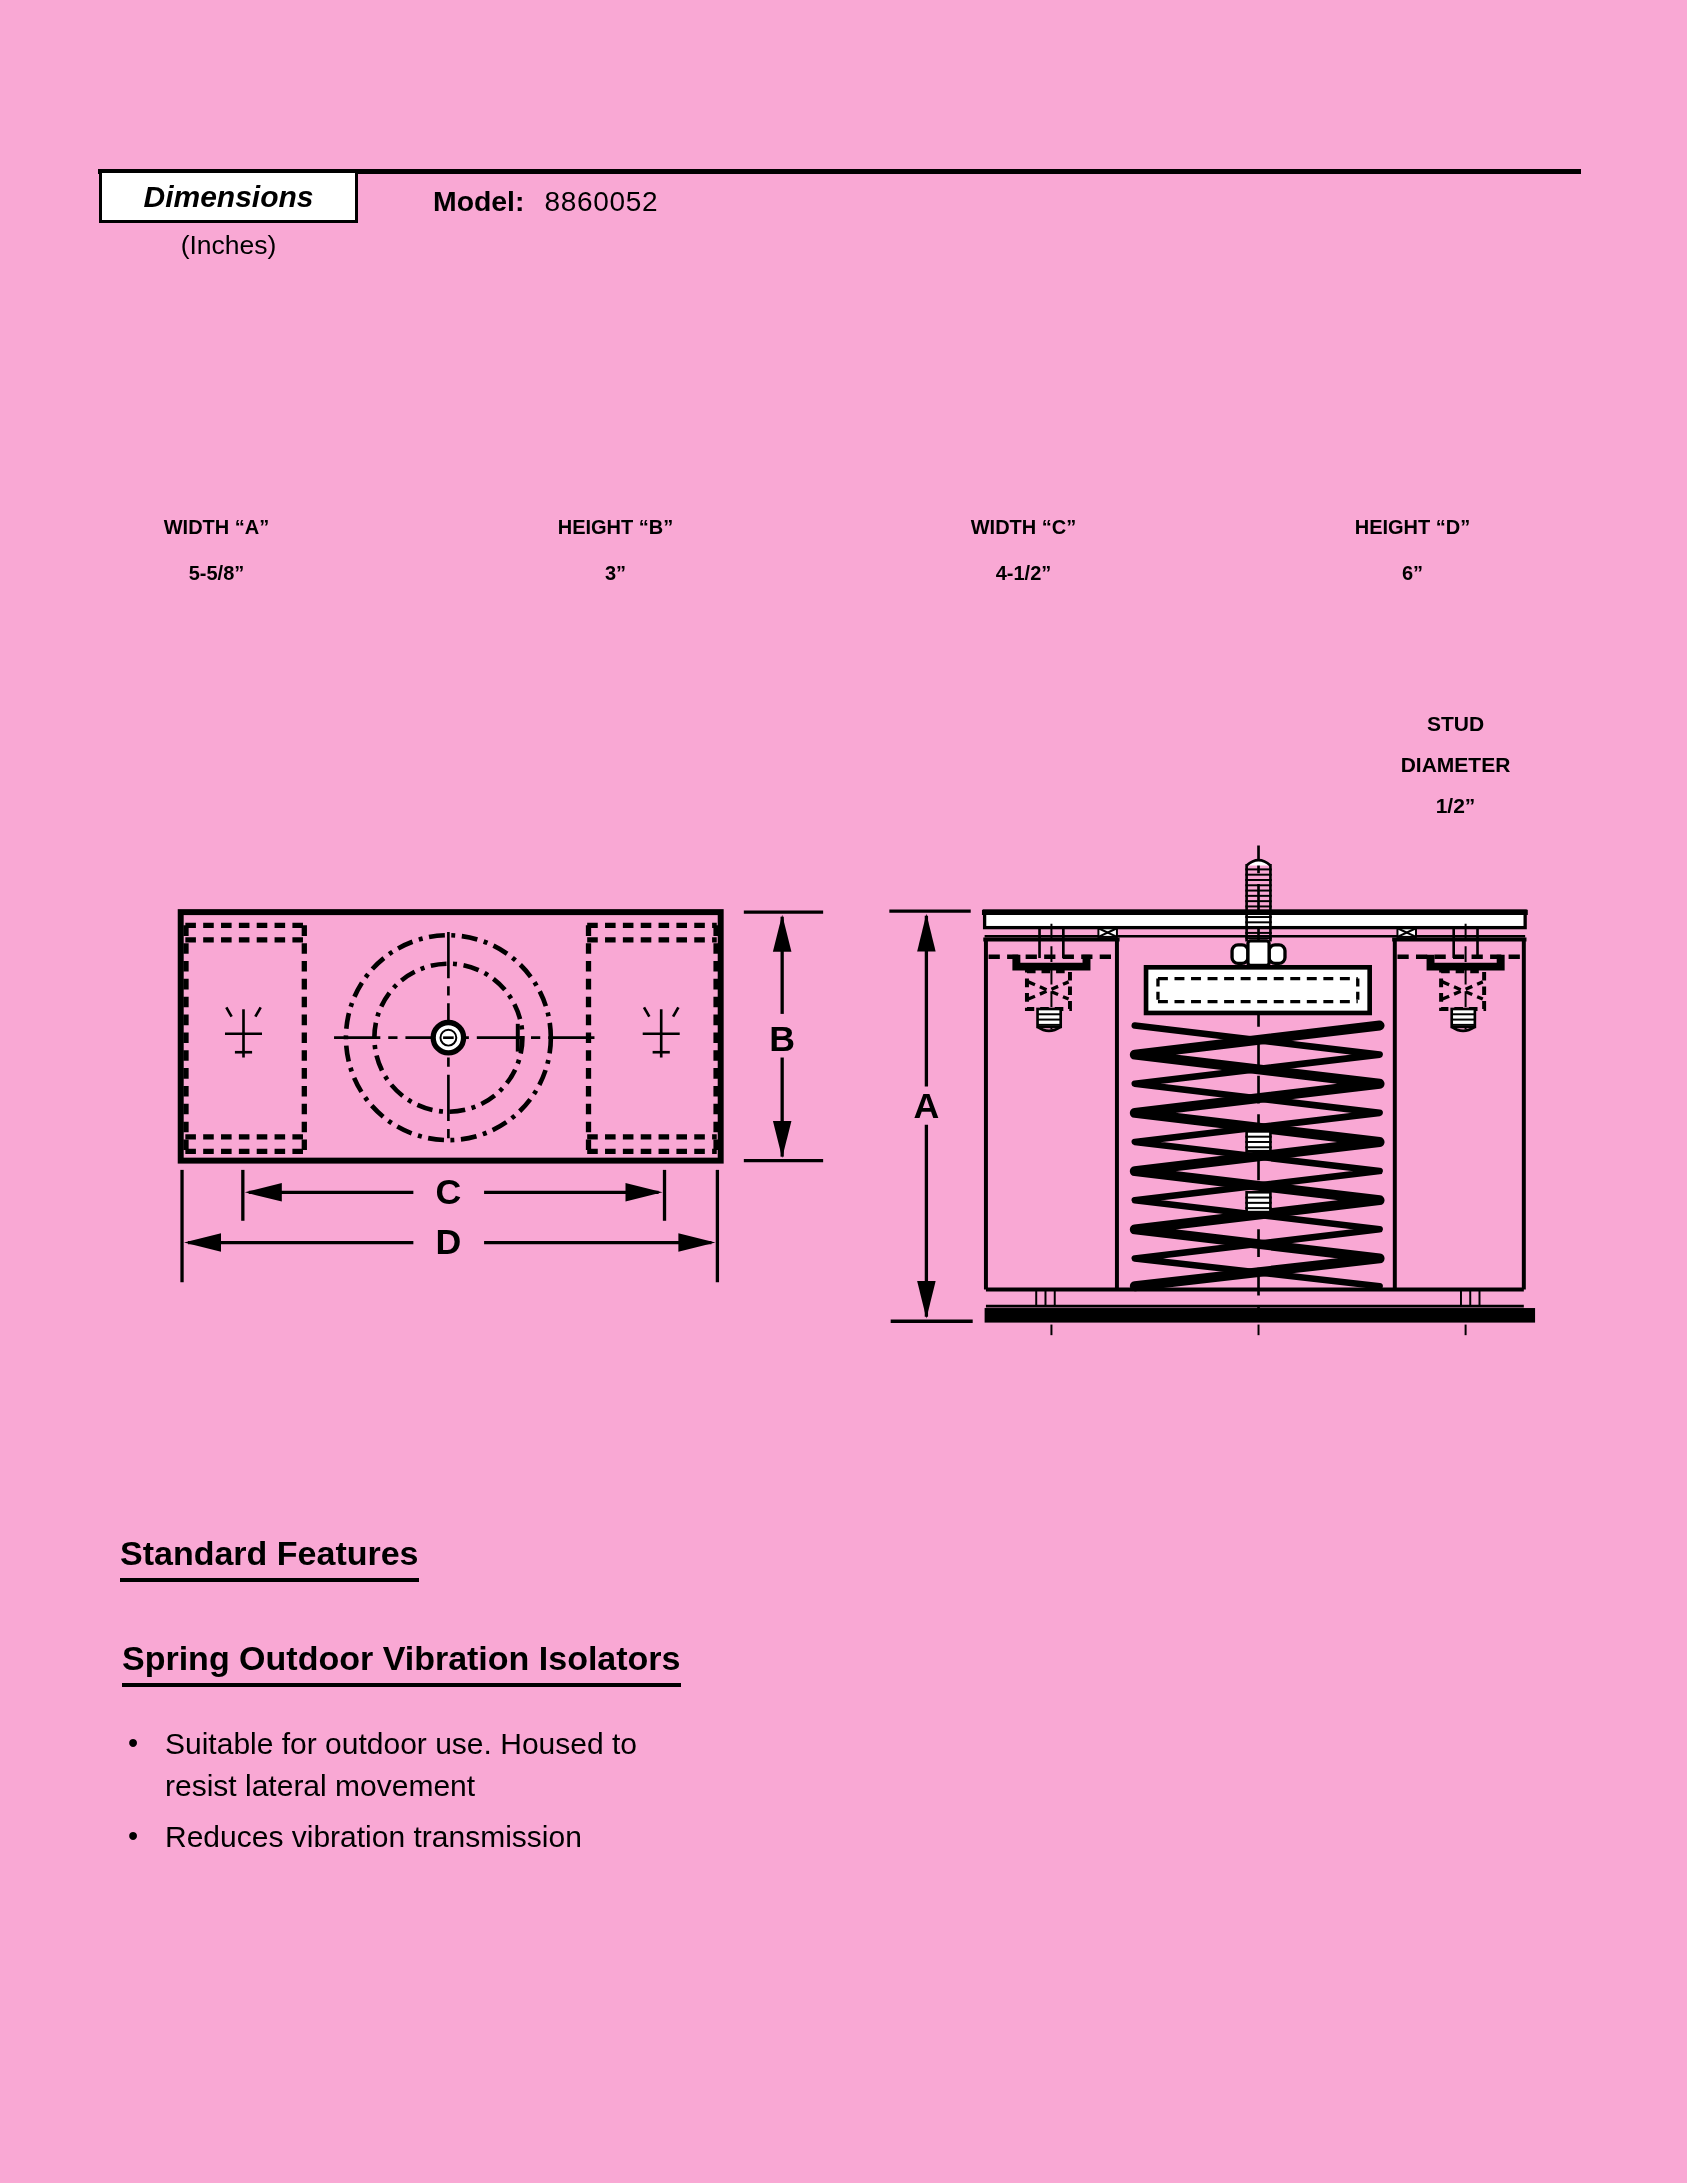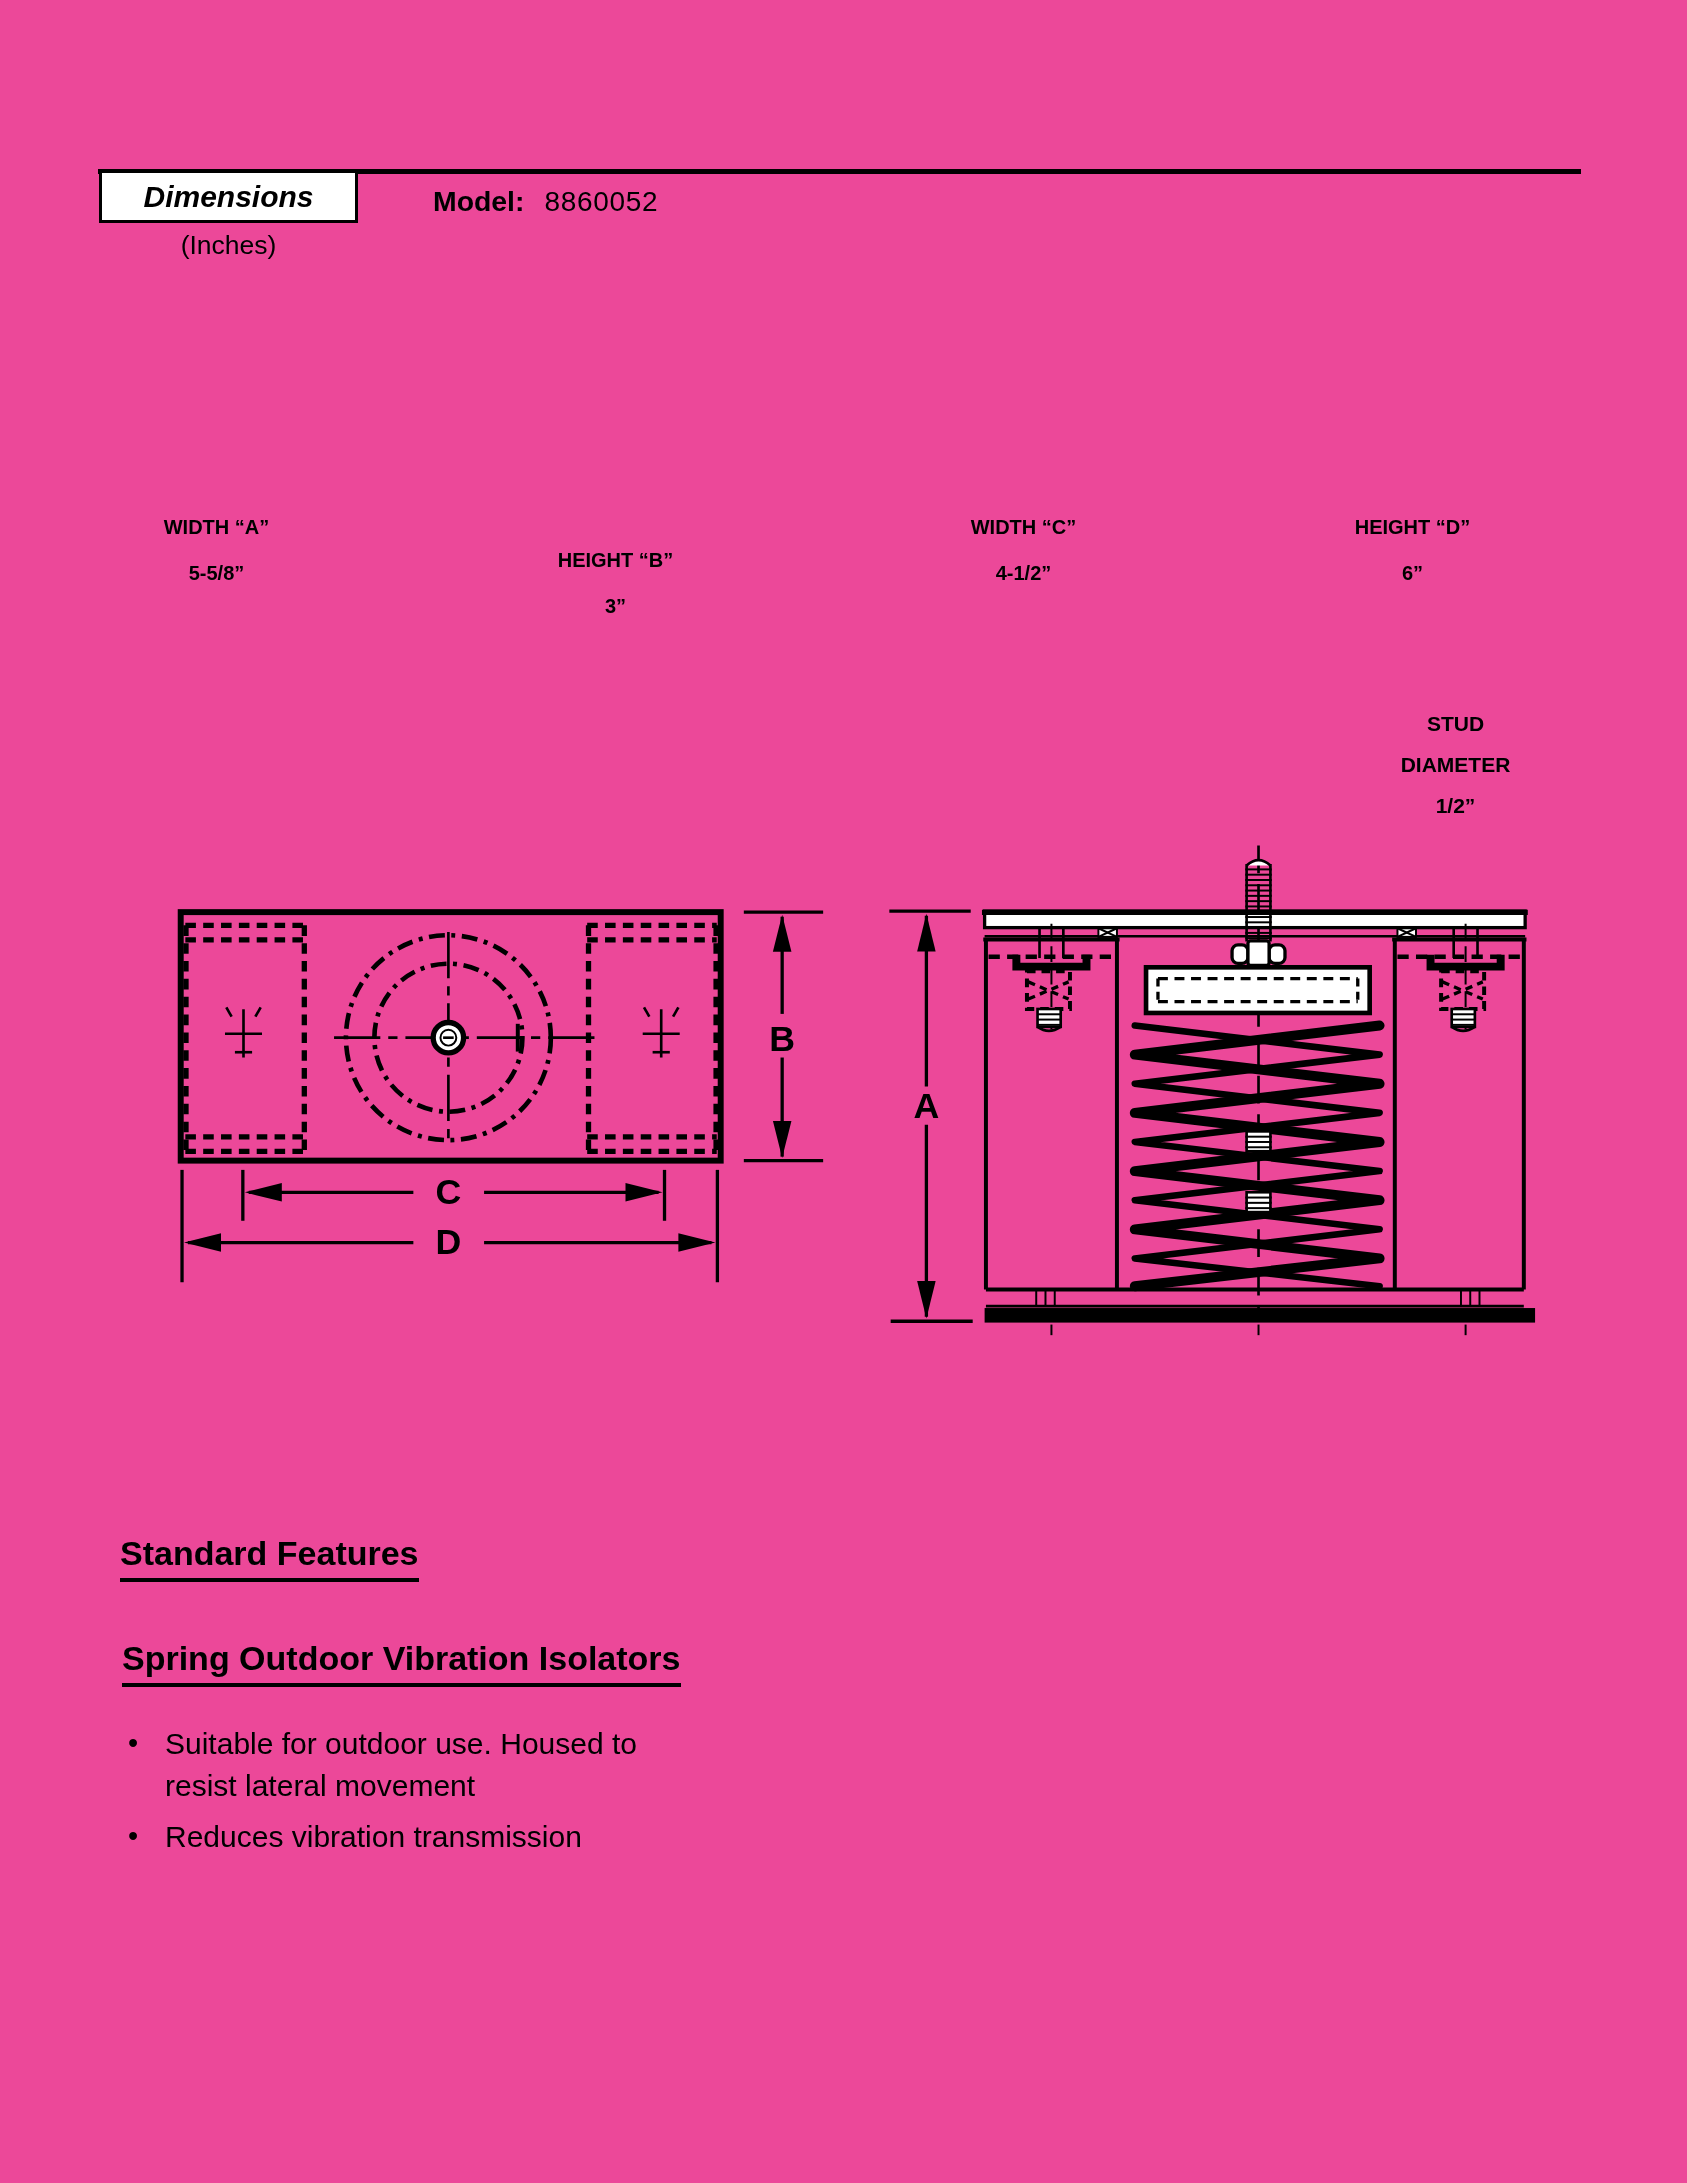--- a/index.html
+++ b/index.html
@@ -1,33 +1,33 @@
 <!DOCTYPE html>
 <html style="font-size:10.6px"><head>
 <meta charset="utf-8">
 <style>
   * { margin:0; padding:0; box-sizing:border-box; }
   body { background:#e8e8e8; font-family:"Liberation Sans", sans-serif; color:#000; }
-  .page { position:relative; width:1687px; height:2183px; background:#ec4899; overflow:hidden;text-decoration:underline; }
+  .page { position:relative; width:1687px; height:2183px; background:#f9a8d4; overflow:hidden;text-decoration:underline; }
 
   .rule { position:absolute; left:98px; top:169px; width:1483px; height:4.6px; background:#000; }
 
   .dim-box { position:absolute; left:99px; top:170px; width:259px; height:53px;
              border:3.3px solid #000; background:#fff; display:flex; align-items:center; justify-content:center; }
   .dim-box span { font-size:30px; font-weight:bold; font-style:italic; }
 
   .units { position:absolute; left:99px; top:230px; width:259px; text-align:center; font-size:26.5px; }
 
   .model-row { position:absolute; left:433px; top:185px; display:flex; gap:20px; align-items:baseline; }
   .model-row .lbl { font-size:28.4px; font-weight:bold; }
   .model-row .val { font-size:28px; letter-spacing:0.7px; }
 
   .dim-col { position:absolute; top:504px; width:291px; text-align:center;
              font-size:20px; font-weight:bold; line-height:46px; }
-  .dim-col.a { left:71px; } .dim-col.b { left:470px;margin-top:33px; }
+  .dim-col.a { left:71px; } .dim-col.b { left:470px; }
   .dim-col.c { left:878px; } .dim-col.d { left:1267px; }
 
   .stud-note { position:absolute; left:1323px; top:703px; width:265px; text-align:center;
                font-size:21px; font-weight:bold; line-height:41px; }
 
   svg { position:absolute; }
   svg text { font-family:"Liberation Sans", sans-serif; font-size:54px; font-weight:bold; fill:#000; text-anchor:middle; }
 
   .features-heading, .features-subheading { position:absolute; display:inline-block;
       font-size:34px; font-weight:bold; border-bottom:4.6px solid #000; padding-bottom:5px;text-align:center; }

